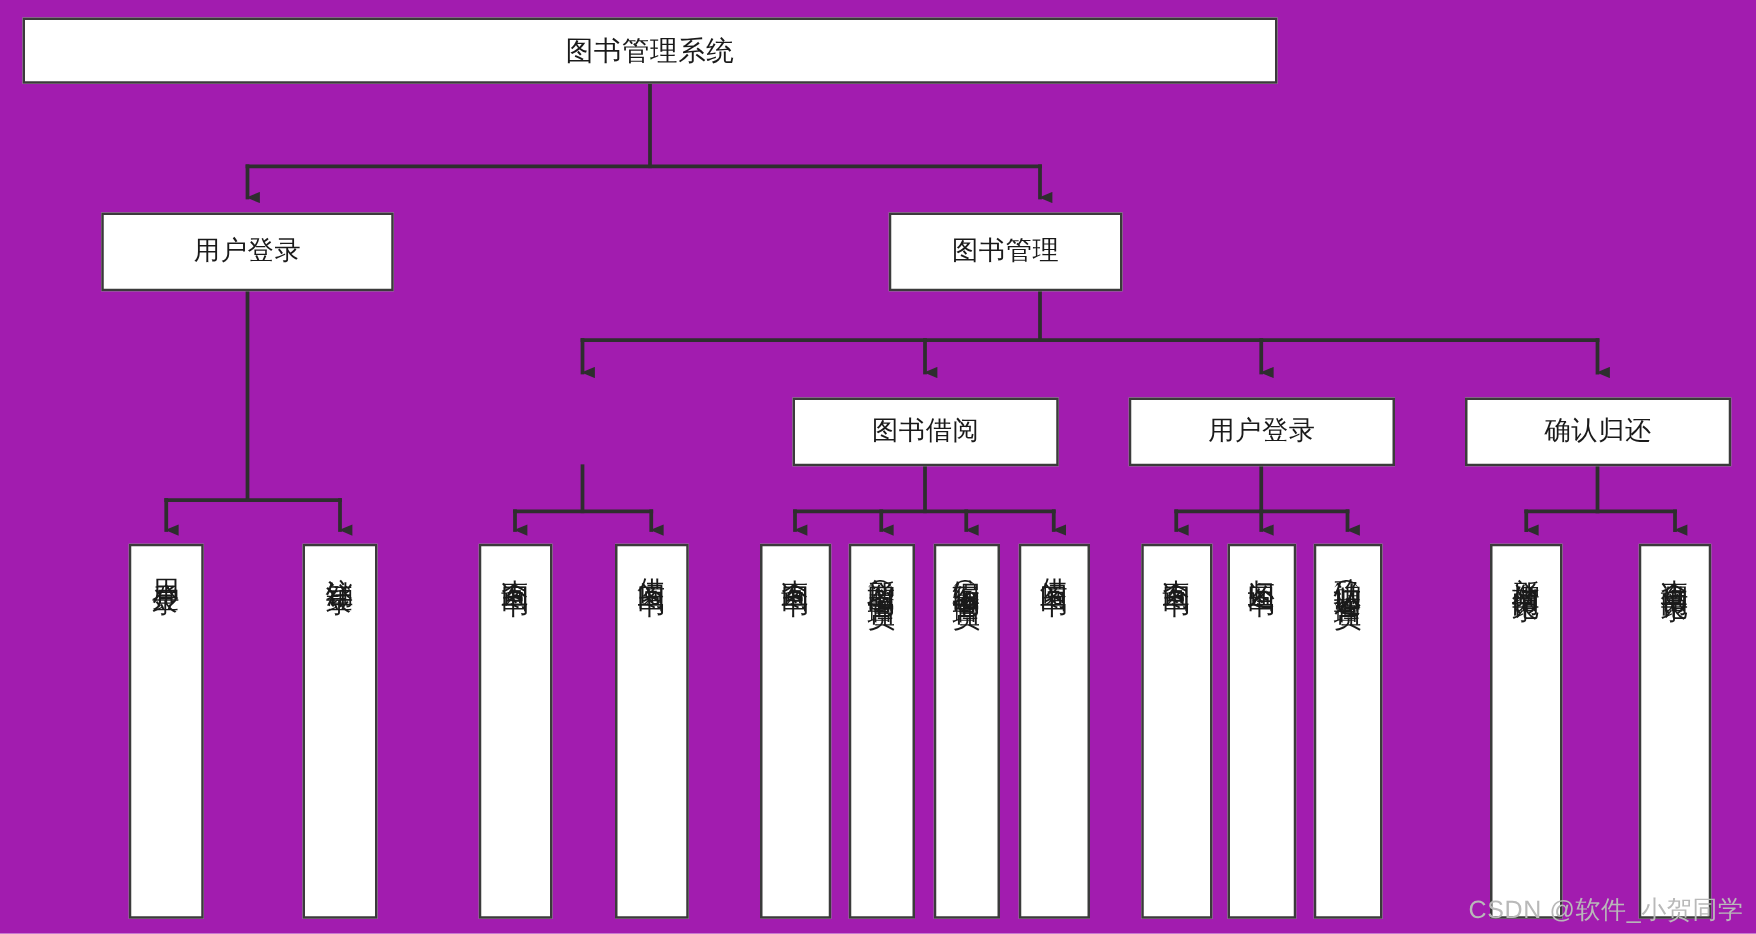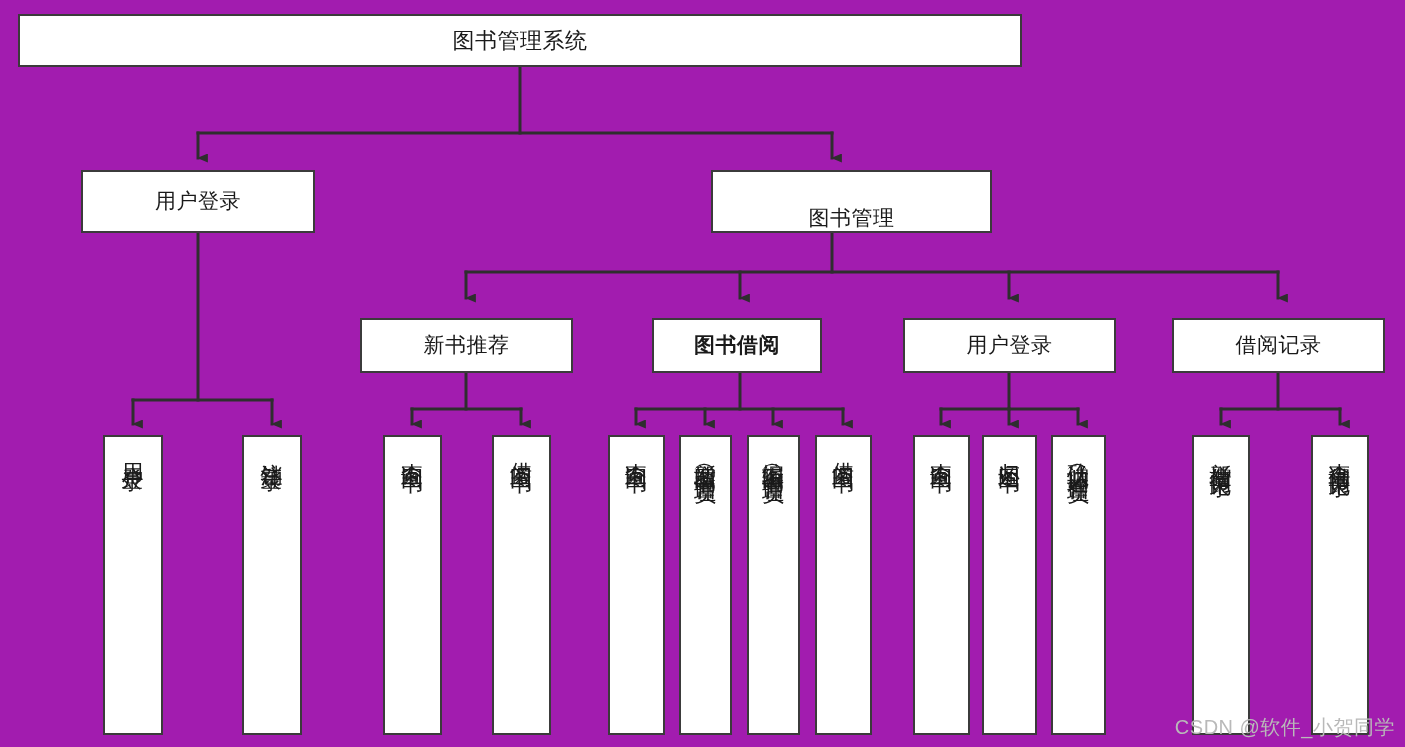--- a/index.html
+++ b/index.html
@@ -123,35 +123,32 @@
     </g>
   </svg>
 
   <div class="node horiz root" style="left:18px; top:14px; width:1004px; height:53px;">
     <span class="label">图书管理系统</span>
   </div>
 
   <div class="node horiz" style="left:81px; top:170px; width:234px; height:63px;">
     <span class="label">用户登录</span>
   </div>
-  <div class="node horiz" style="left:711px; top:170px; width:281px; height:63px;align-items:flex-end;">
+  <div class="node horiz" style="left:711px; top:170px; width:187px; height:63px;">
     <span class="label">图书管理</span>
   </div>
 
-  <div class="node horiz" style="left:360px; top:318px; width:213px; height:55px;">
-    <span class="label">新书推荐</span>
-  </div>
-  <div class="node horiz" style="left:652px; top:318px; width:170px; height:55px;font-weight:bold;">
+  <div class="node horiz" style="left:634px; top:318px; width:213px; height:55px;">
     <span class="label">图书借阅</span>
   </div>
   <div class="node horiz" style="left:903px; top:318px; width:213px; height:55px;">
     <span class="label">用户登录</span>
   </div>
   <div class="node horiz" style="left:1172px; top:318px; width:213px; height:55px;">
-    <span class="label">借阅记录</span>
+    <span class="label">确认归还</span>
   </div>
 
   <div class="node vert" style="left:103px; top:435px; width:60px; height:300px;">
     <span class="label">用户登录</span>
   </div>
   <div class="node vert" style="left:242px; top:435px; width:60px; height:300px;">
     <span class="label">注销登录</span>
   </div>
 
   <div class="node vert" style="left:383px; top:435px; width:59px; height:300px;">

